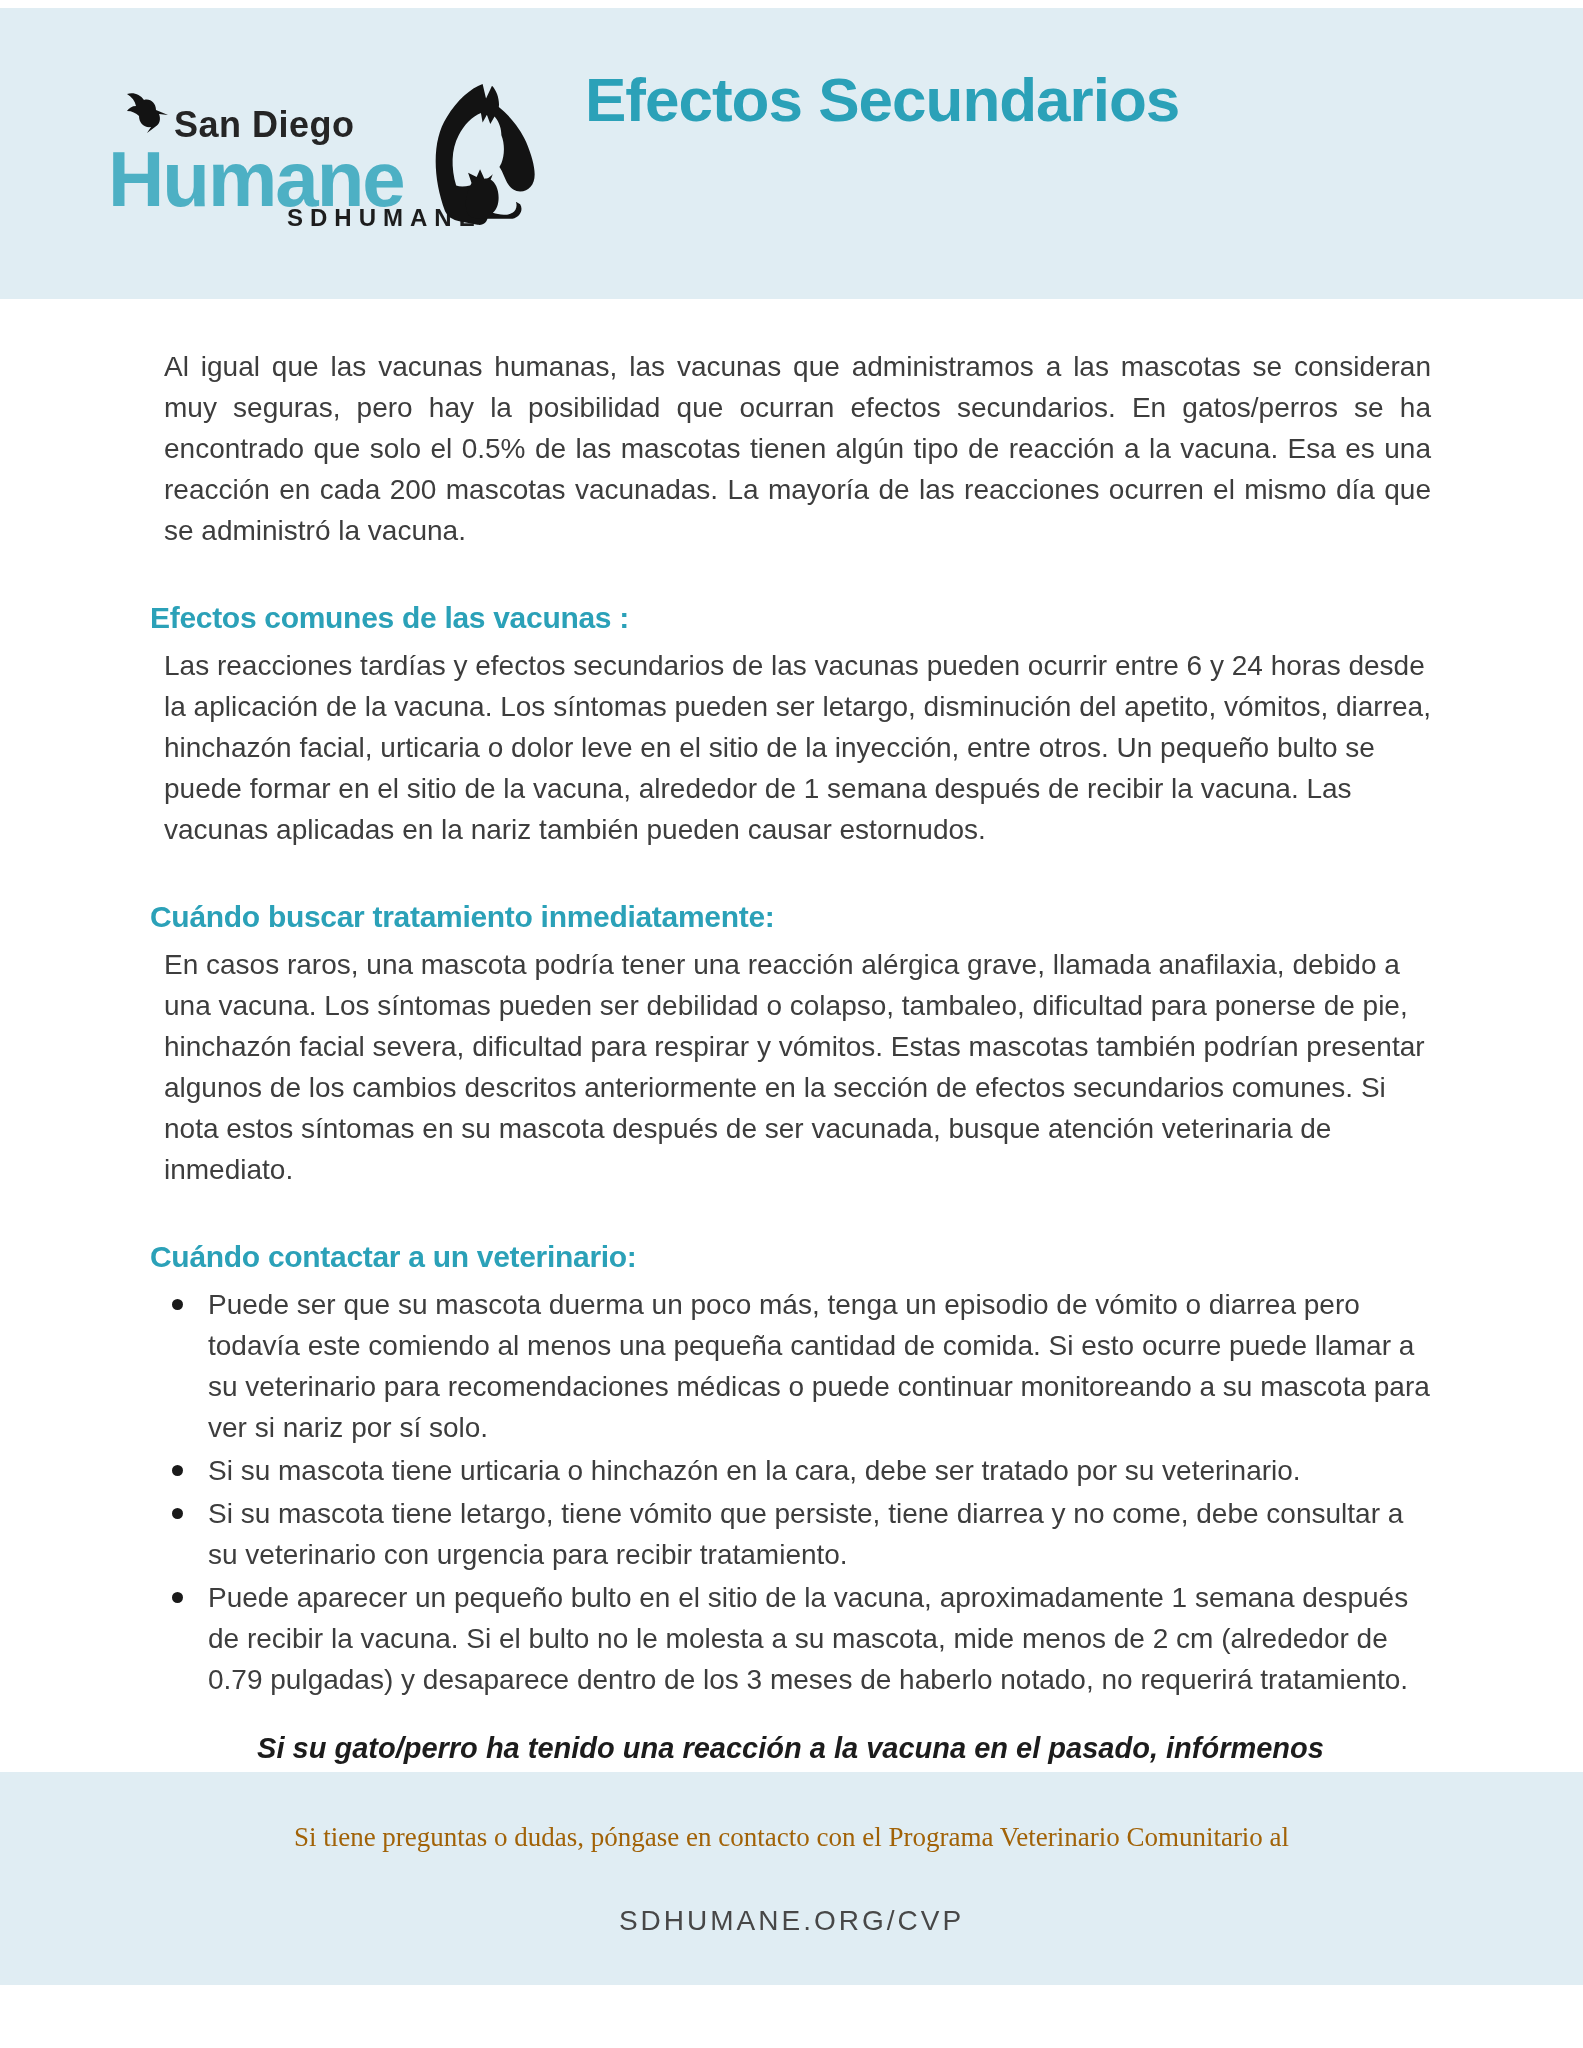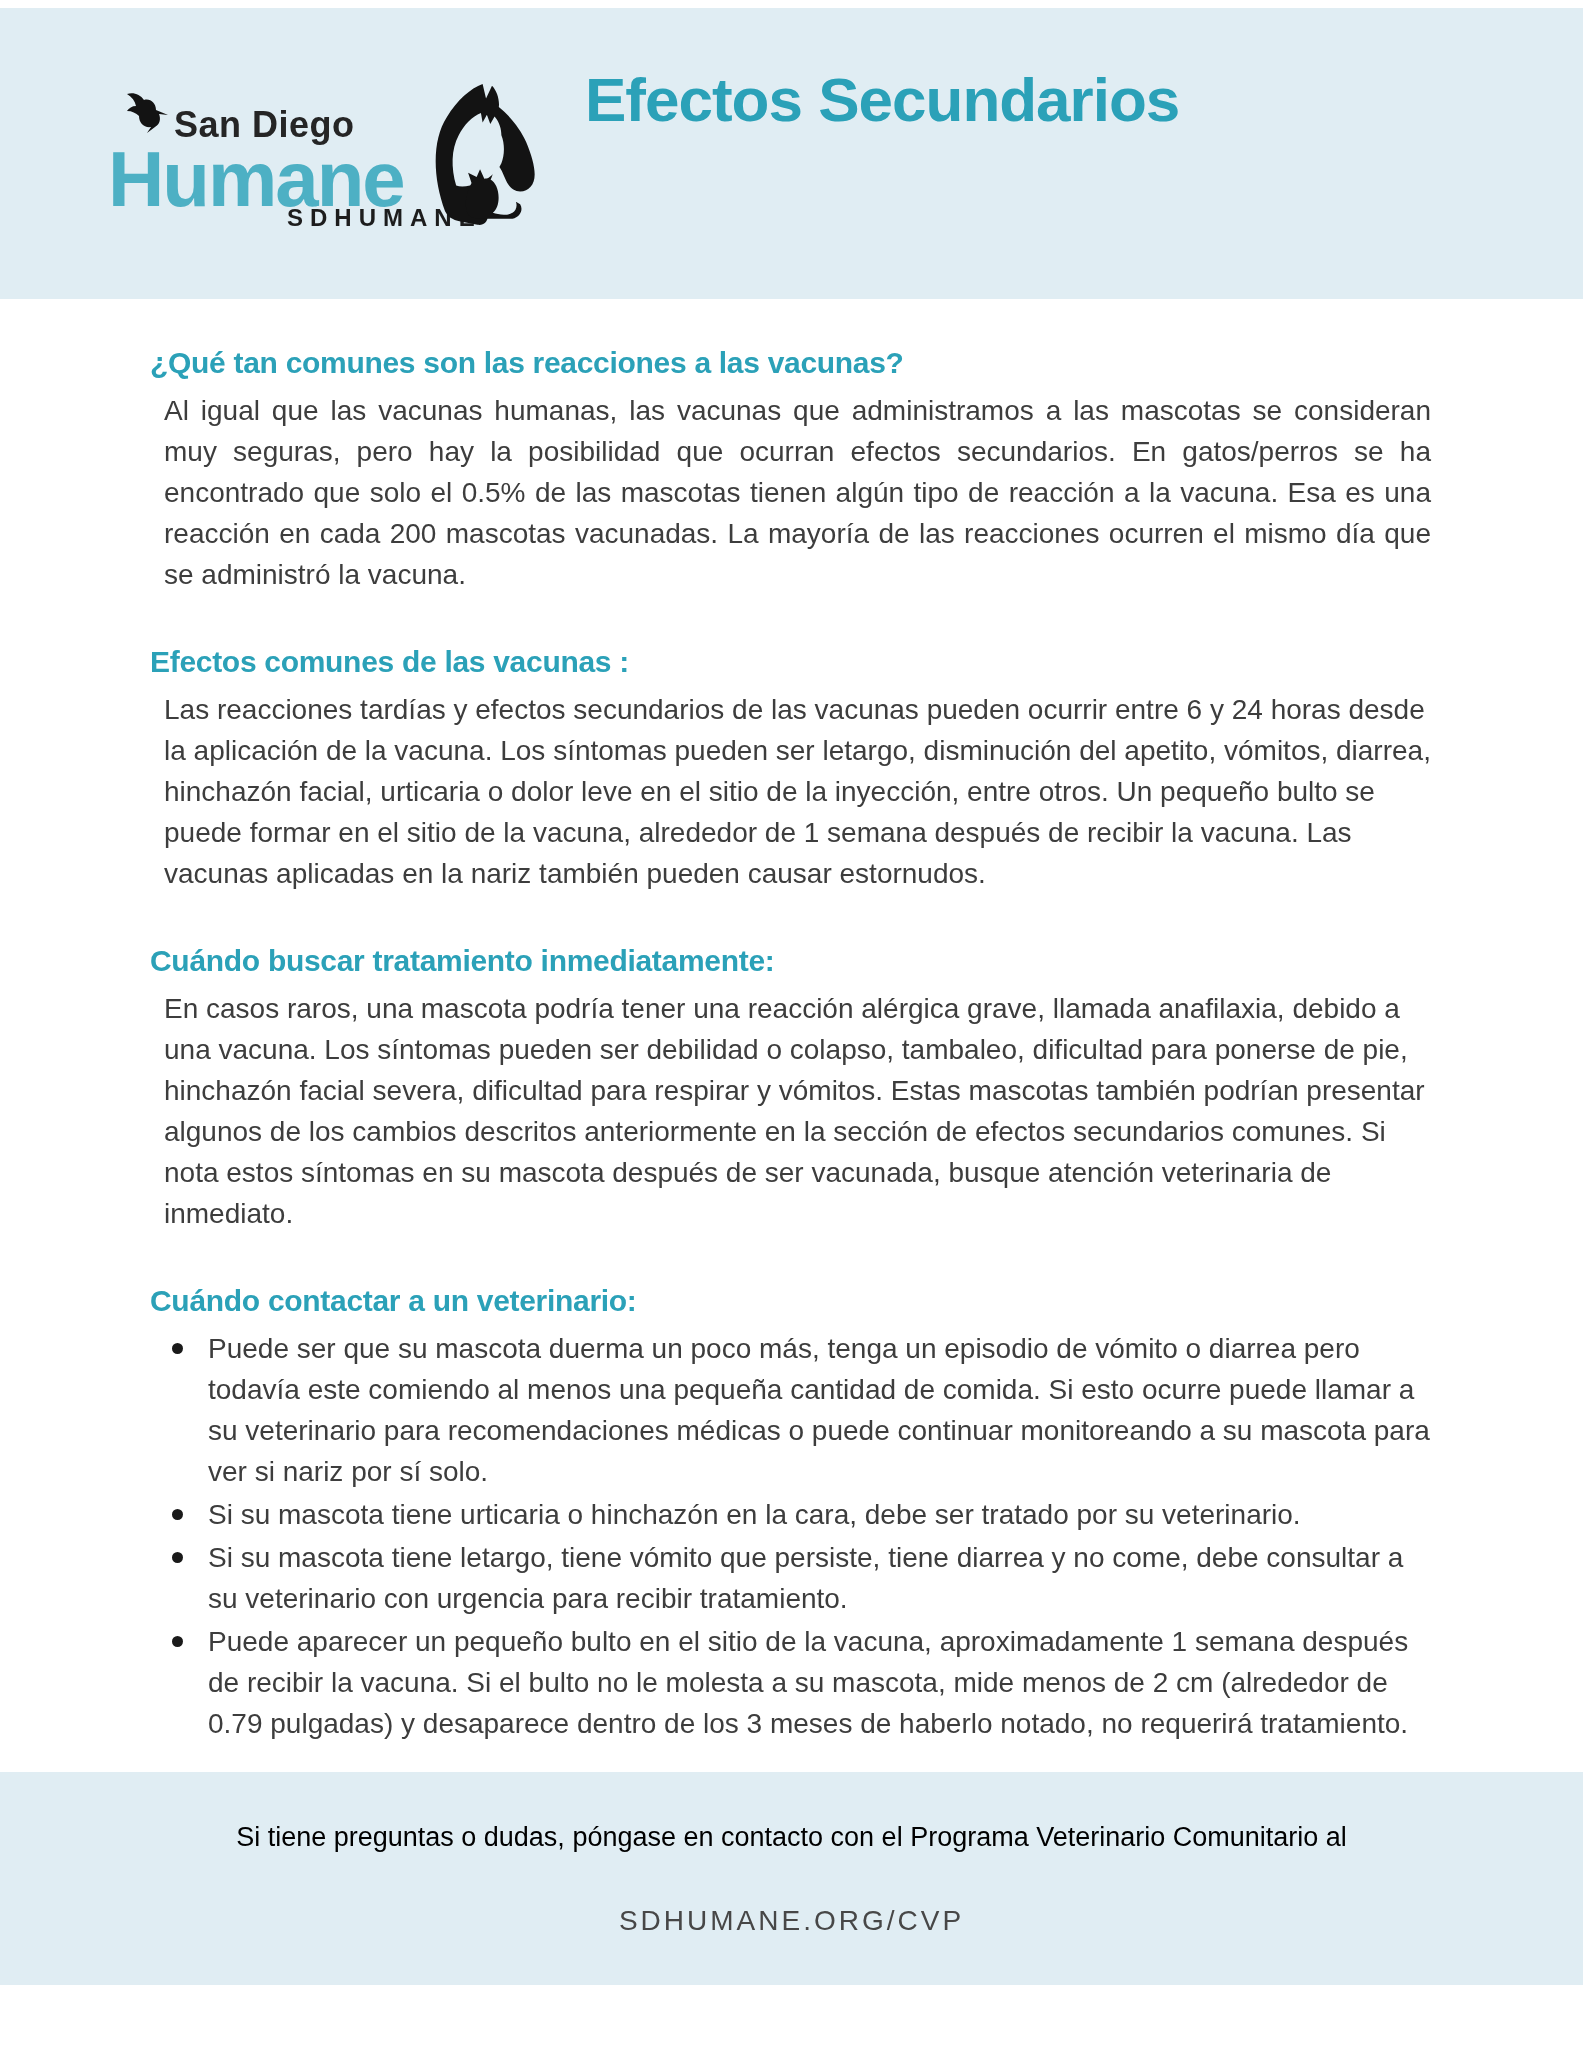--- a/index.html
+++ b/index.html
@@ -87,21 +87,21 @@
   
   .footer-band {
     position:absolute;
     left:0; top:1772px;
     width:100%; height:213px;
     background:#e0edf3;
     text-align:center;
   }
   .footer-line1 {
     margin:50px 0 0 0;
-    font-size:27px; color:#000000;
+    font-size:27px; color:#a16207;font-family:Liberation Serif, serif;
   }
   .footer-line2 {
     margin:10px 0 0 0;
     font-size:28px; font-weight:700; color:#2e2e2e;
   }
   .footer-site {
     margin:52px 0 0 0;
     font-size:28px; color:#474747; letter-spacing:3px;
   }
 </style>
@@ -126,21 +126,20 @@
       </svg>
     </div>
 
     <div class="doc-title">
       <div>Efectos Secundarios</div>
     </div>
   </div>
 
   <div class="content">
 
-    <h2 class="section-heading">¿Qué tan comunes son las reacciones a las vacunas?</h2>
     <p class="body-par justified">Al igual que las vacunas humanas, las vacunas que administramos a las mascotas se consideran muy seguras, pero hay la posibilidad que ocurran efectos secundarios. En gatos/perros se ha encontrado que solo el 0.5% de las mascotas tienen algún tipo de reacción a la vacuna. Esa es una reacción en cada 200 mascotas vacunadas. La mayoría de las reacciones ocurren el mismo día que se administró la vacuna.</p>
 
     <h2 class="section-heading">Efectos comunes de las vacunas :</h2>
     <p class="body-par">Las reacciones tardías y efectos secundarios de las vacunas pueden ocurrir entre 6 y 24 horas desde la aplicación de la vacuna. Los síntomas pueden ser letargo, disminución del apetito, vómitos, diarrea, hinchazón facial, urticaria o dolor leve en el sitio de la inyección, entre otros. Un pequeño bulto se puede formar en el sitio de la vacuna, alrededor de 1 semana después de recibir la vacuna. Las vacunas aplicadas en la nariz también pueden causar estornudos.</p>
 
     <h2 class="section-heading">Cuándo buscar tratamiento inmediatamente:</h2>
     <p class="body-par">En casos raros, una mascota podría tener una reacción alérgica grave, llamada anafilaxia, debido a una vacuna. Los síntomas pueden ser debilidad o colapso, tambaleo, dificultad para ponerse de pie, hinchazón facial severa, dificultad para respirar y vómitos. Estas mascotas también podrían presentar algunos de los cambios descritos anteriormente en la sección de efectos secundarios comunes. Si nota estos síntomas en su mascota después de ser vacunada, busque atención veterinaria de inmediato.</p>
 
     <h2 class="section-heading">Cuándo contactar a un veterinario:</h2>
     <ul class="bullet-list">

